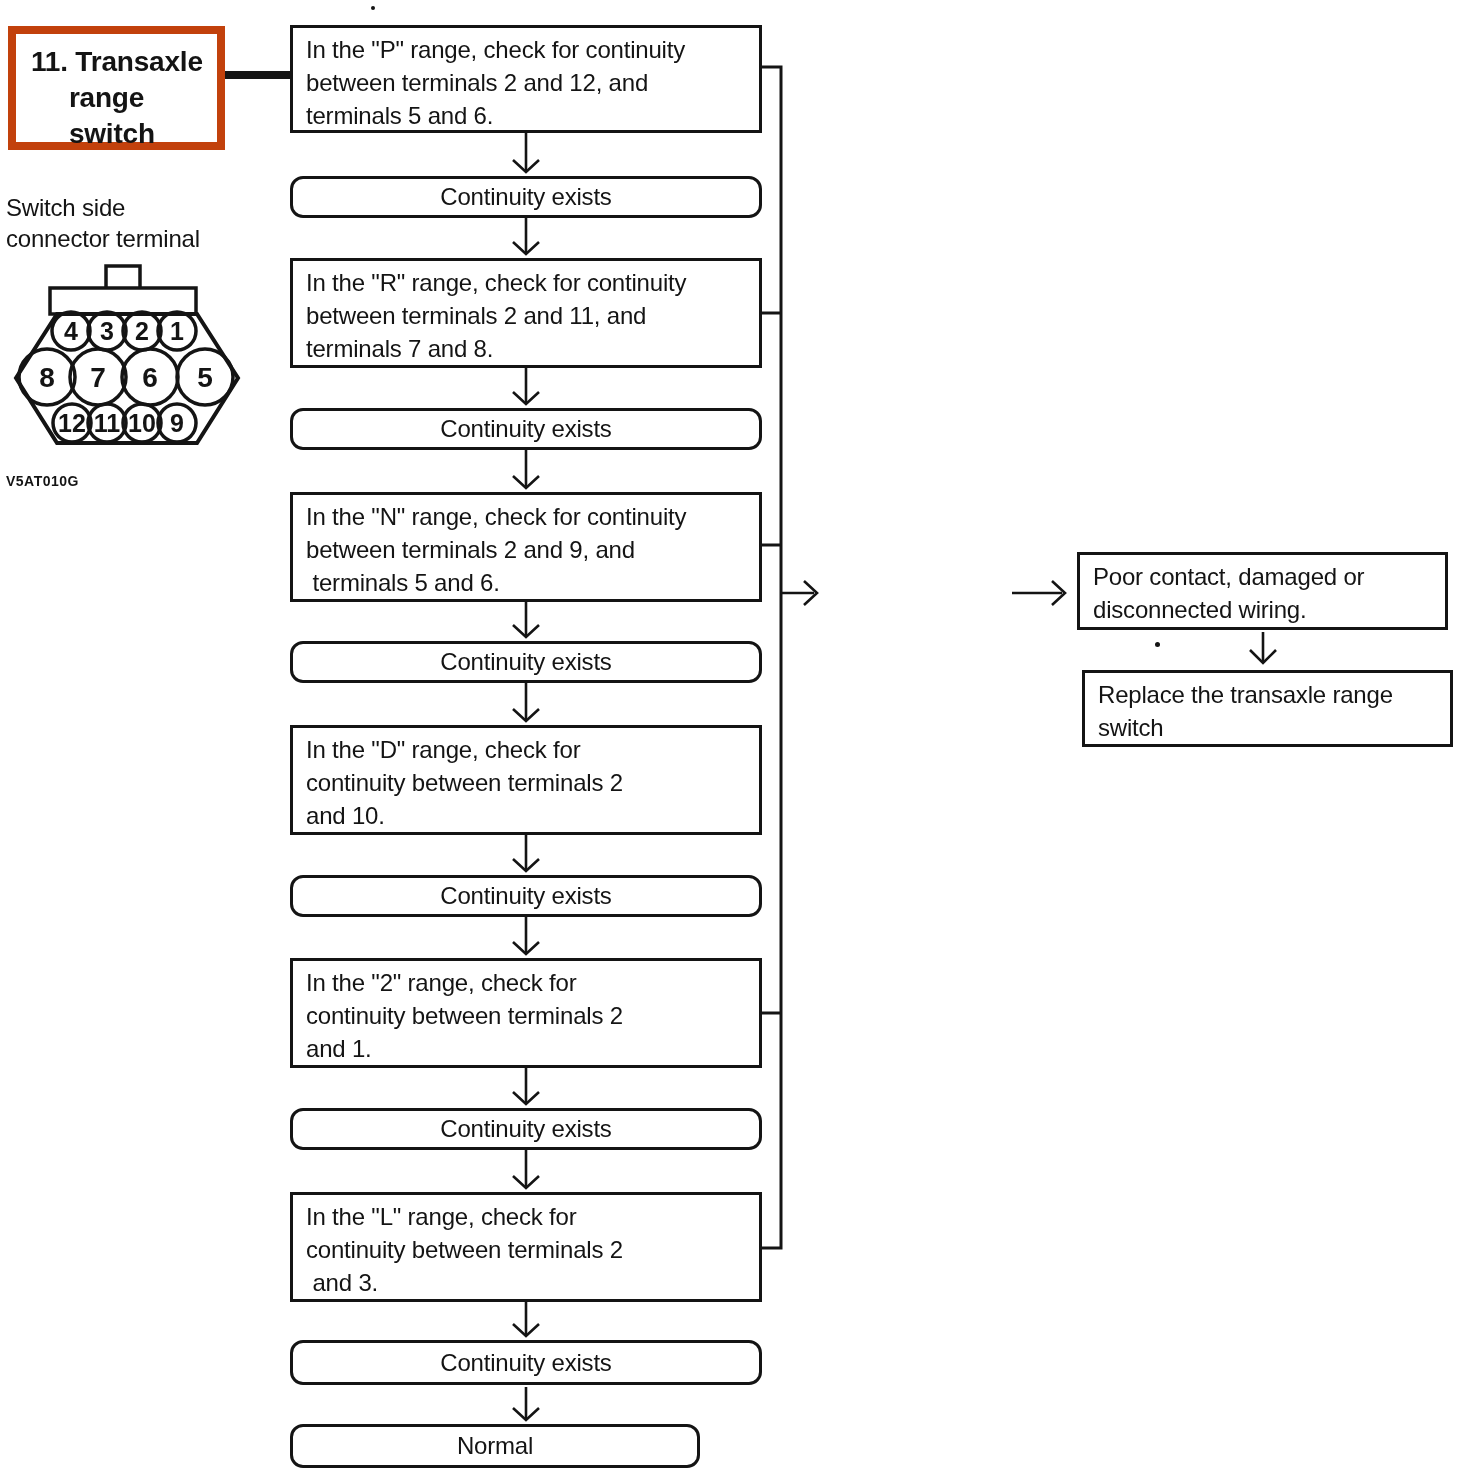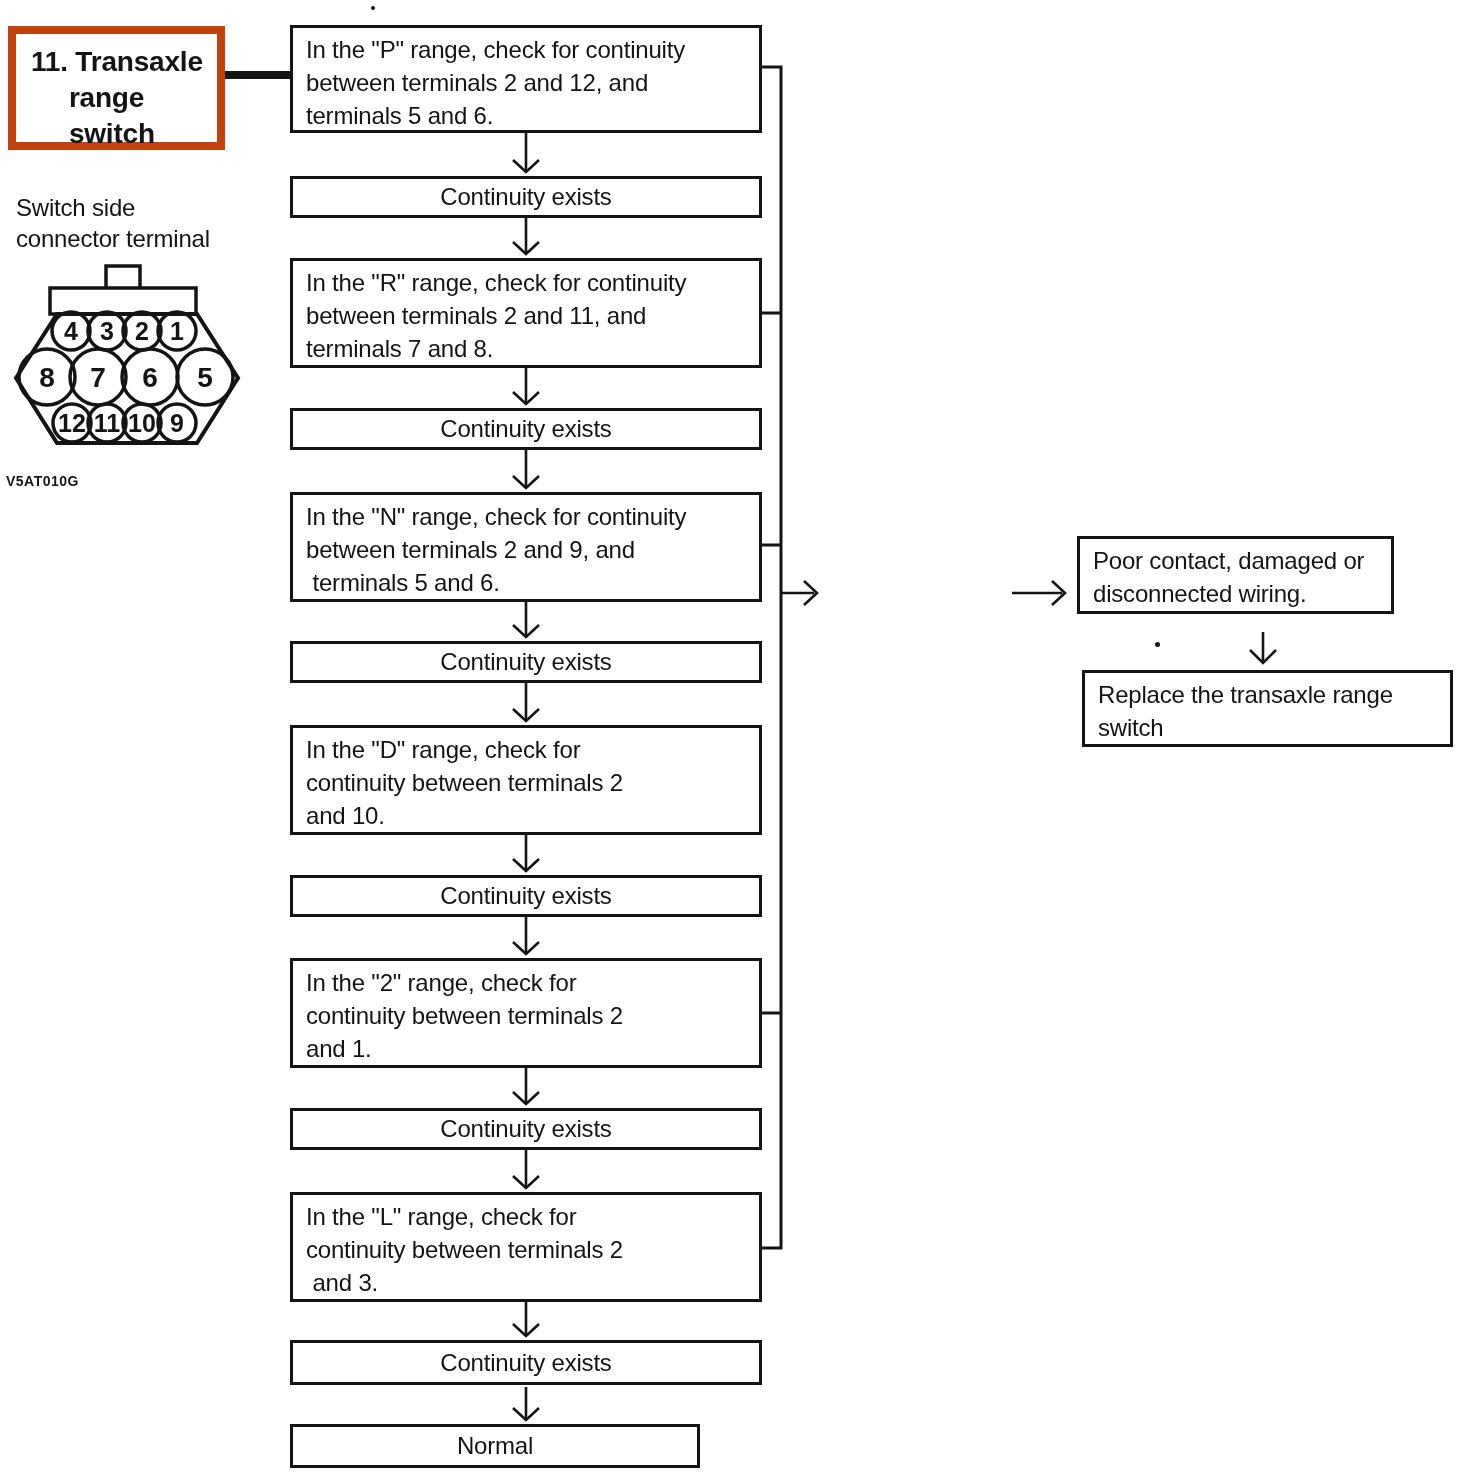--- a/index.html
+++ b/index.html
@@ -24,20 +24,21 @@
     white-space: pre;
     padding: 5px 8px 0 13px;
   }
   .center-text {
     display: flex;
     align-items: center;
     justify-content: center;
     font-size: 24px;
     letter-spacing: -0.2px;
     text-align: center;
+    border-radius: 13px;
   }
   .title-box {
     border: 8px solid #c2410c;
     background: #ffffff;
     font-weight: bold;
     font-size: 28px;
     line-height: 36px;
     white-space: pre;
     padding: 10px 0 0 15px;
     letter-spacing: -0.2px;
@@ -110,21 +111,21 @@
     </g>
   </svg>
 
   <div class="speck" style="left:371px; top:6px; width:4px; height:4px;"></div>
   <div class="speck" style="left:1155px; top:642px; width:5px; height:5px;"></div>
 
   <div class="abs title-box" style="left:8px; top:26px; width:217px; height:124px;">11. Transaxle
      range
      switch</div>
 
-  <div class="abs caption" style="left:16px; top:192px;">Switch side
+  <div class="abs caption" style="left:6px; top:192px;">Switch side
 connector terminal</div>
 
   <svg class="abs" style="left:0; top:260px;" width="250" height="195" viewBox="0 0 250 195">
     <rect x="106" y="6" width="34" height="24" fill="#ffffff" stroke="#141414" stroke-width="3.5"></rect>
     <rect x="50" y="28" width="146" height="26" fill="#ffffff" stroke="#141414" stroke-width="3.5"></rect>
     <polygon points="57,54 197,54 238,118 197,183 57,183 16,118" fill="none" stroke="#141414" stroke-width="4"></polygon>
     <g fill="none" stroke="#141414" stroke-width="3.5">
       <circle cx="71" cy="71" r="19"></circle>
       <circle cx="107" cy="71" r="19"></circle>
       <circle cx="142" cy="71" r="19"></circle>
@@ -175,18 +176,18 @@
   <div class="abs box step-text" style="left:290px; top:958px; width:472px; height:110px;">In the "2" range, check for
 continuity between terminals 2
 and 1.</div>
   <div class="abs box center-text" style="left:290px; top:1108px; width:472px; height:42px;">Continuity exists</div>
   <div class="abs box step-text" style="left:290px; top:1192px; width:472px; height:110px;">In the "L" range, check for
 continuity between terminals 2
  and 3.</div>
   <div class="abs box center-text" style="left:290px; top:1340px; width:472px; height:45px;">Continuity exists</div>
   <div class="abs box center-text" style="left:290px; top:1424px; width:410px; height:44px;">Normal</div>
 
-  <div class="abs box step-text" style="left:1077px; top:536px; width:317px; height:78px;">Poor contact, damaged or
+  <div class="abs box step-text" style="left:1077px; top:552px; width:371px; height:78px;">Poor contact, damaged or
 disconnected wiring.</div>
   <div class="abs box step-text" style="left:1082px; top:670px; width:371px; height:77px;">Replace the transaxle range
 switch</div>
 
 </div>
 
 </body></html>

